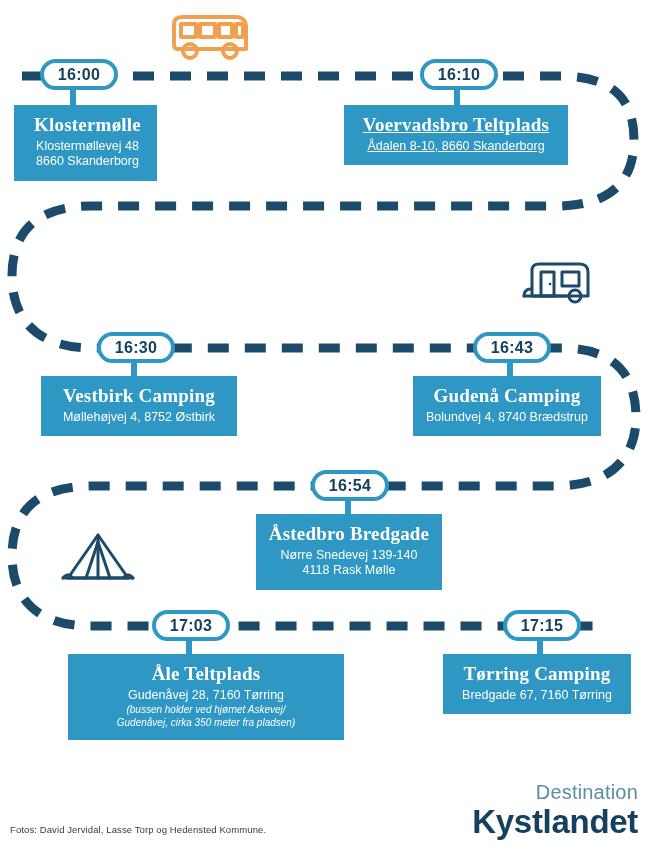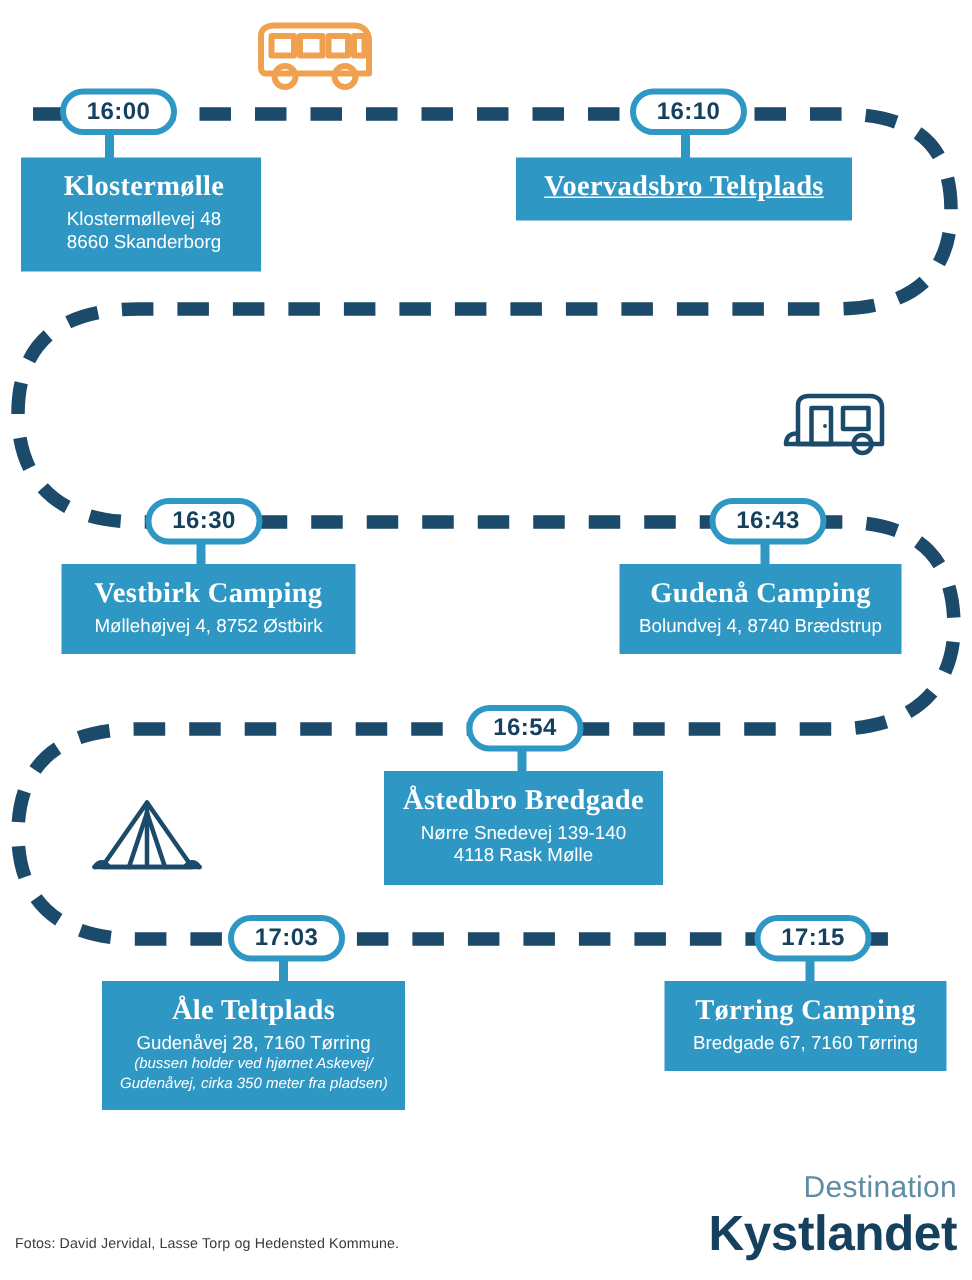--- a/index.html
+++ b/index.html
@@ -186,34 +186,35 @@
         <path d="M73 48 C70 44, 67 44, 64 47"></path>
       </g>
     </svg>
   </div>
 
   <div class="stop">
     <div class="stem" style="left:70px; top:86px; height:26px;"></div>
     <div class="pill" style="left:40px; top:59px; width:74px;">
       <span>16:00</span>
     </div>
-    <div class="card" style="left:14px; top:105px; width:160px;padding-left:16px;">
+    <div class="card" style="left:14px; top:105px; width:143px;padding-left:16px;">
       <div class="name">Klostermølle</div>
       <div class="addr">Klostermøllevej 48</div>
       <div class="addr" style="margin-top:0;">8660 Skanderborg</div>
     </div>
   </div>
 
   <div class="stop">
     <div class="stem" style="left:454px; top:86px; height:26px;"></div>
     <div class="pill" style="left:420px; top:59px; width:74px;">
       <span>16:10</span>
     </div>
     <div class="card" style="left:344px; top:105px; width:224px;text-decoration:underline;">
       <div class="name">Voervadsbro Teltplads</div>
+      <div class="addr">Ådalen 8-10, 8660 Skanderborg</div>
     </div>
   </div>
 
   <div class="stop">
     <div class="stem" style="left:131px; top:360px; height:22px;"></div>
     <div class="pill" style="left:97px; top:332px; width:74px;">
       <span>16:30</span>
     </div>
     <div class="card" style="left:41px; top:376px; width:196px;">
       <div class="name">Vestbirk Camping</div>
@@ -242,21 +243,21 @@
       <div class="addr">Nørre Snedevej 139-140</div>
       <div class="addr" style="margin-top:0;">4118 Rask Mølle</div>
     </div>
   </div>
 
   <div class="stop">
     <div class="stem" style="left:186px; top:638px; height:22px;"></div>
     <div class="pill" style="left:152px; top:610px; width:74px;">
       <span>17:03</span>
     </div>
-    <div class="card" style="left:68px; top:654px; width:202px;">
+    <div class="card" style="left:68px; top:654px; width:276px;">
       <div class="name">Åle Teltplads</div>
       <div class="addr">Gudenåvej 28, 7160 Tørring</div>
       <div class="note">(bussen holder ved hjørnet Askevej/</div>
       <div class="note">Gudenåvej, cirka 350 meter fra pladsen)</div>
     </div>
   </div>
 
   <div class="stop">
     <div class="stem" style="left:537px; top:638px; height:22px;"></div>
     <div class="pill" style="left:503px; top:610px; width:74px;">

